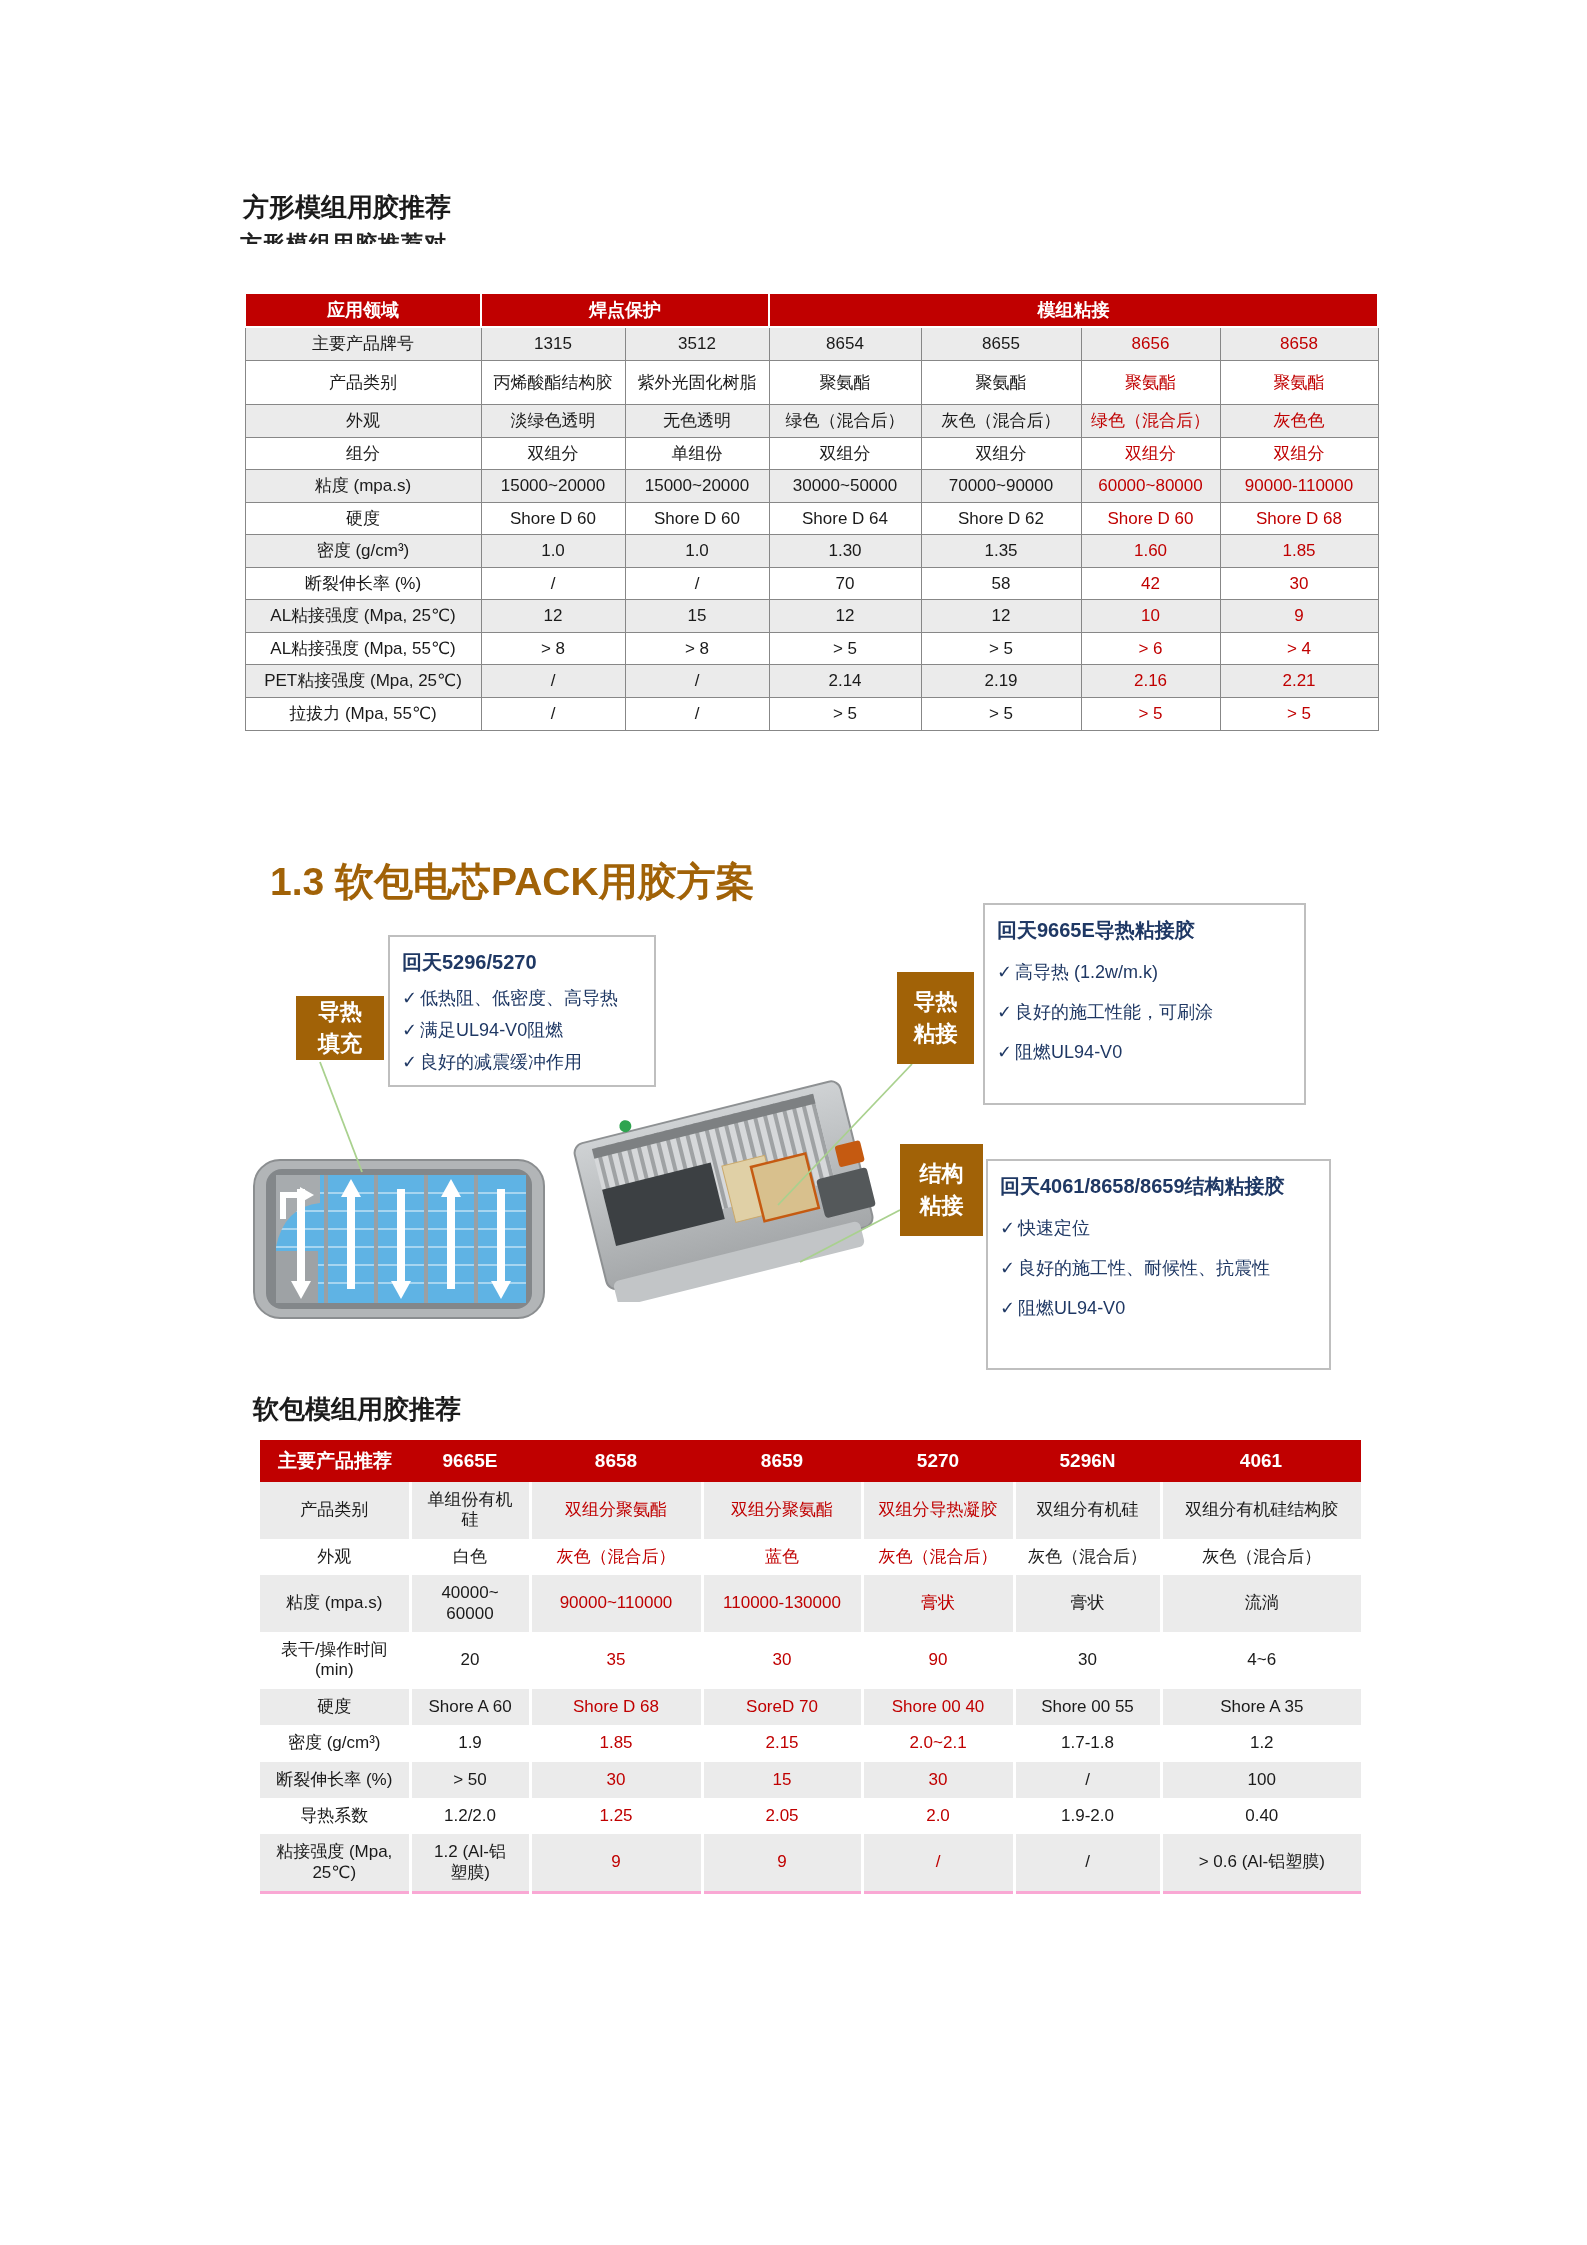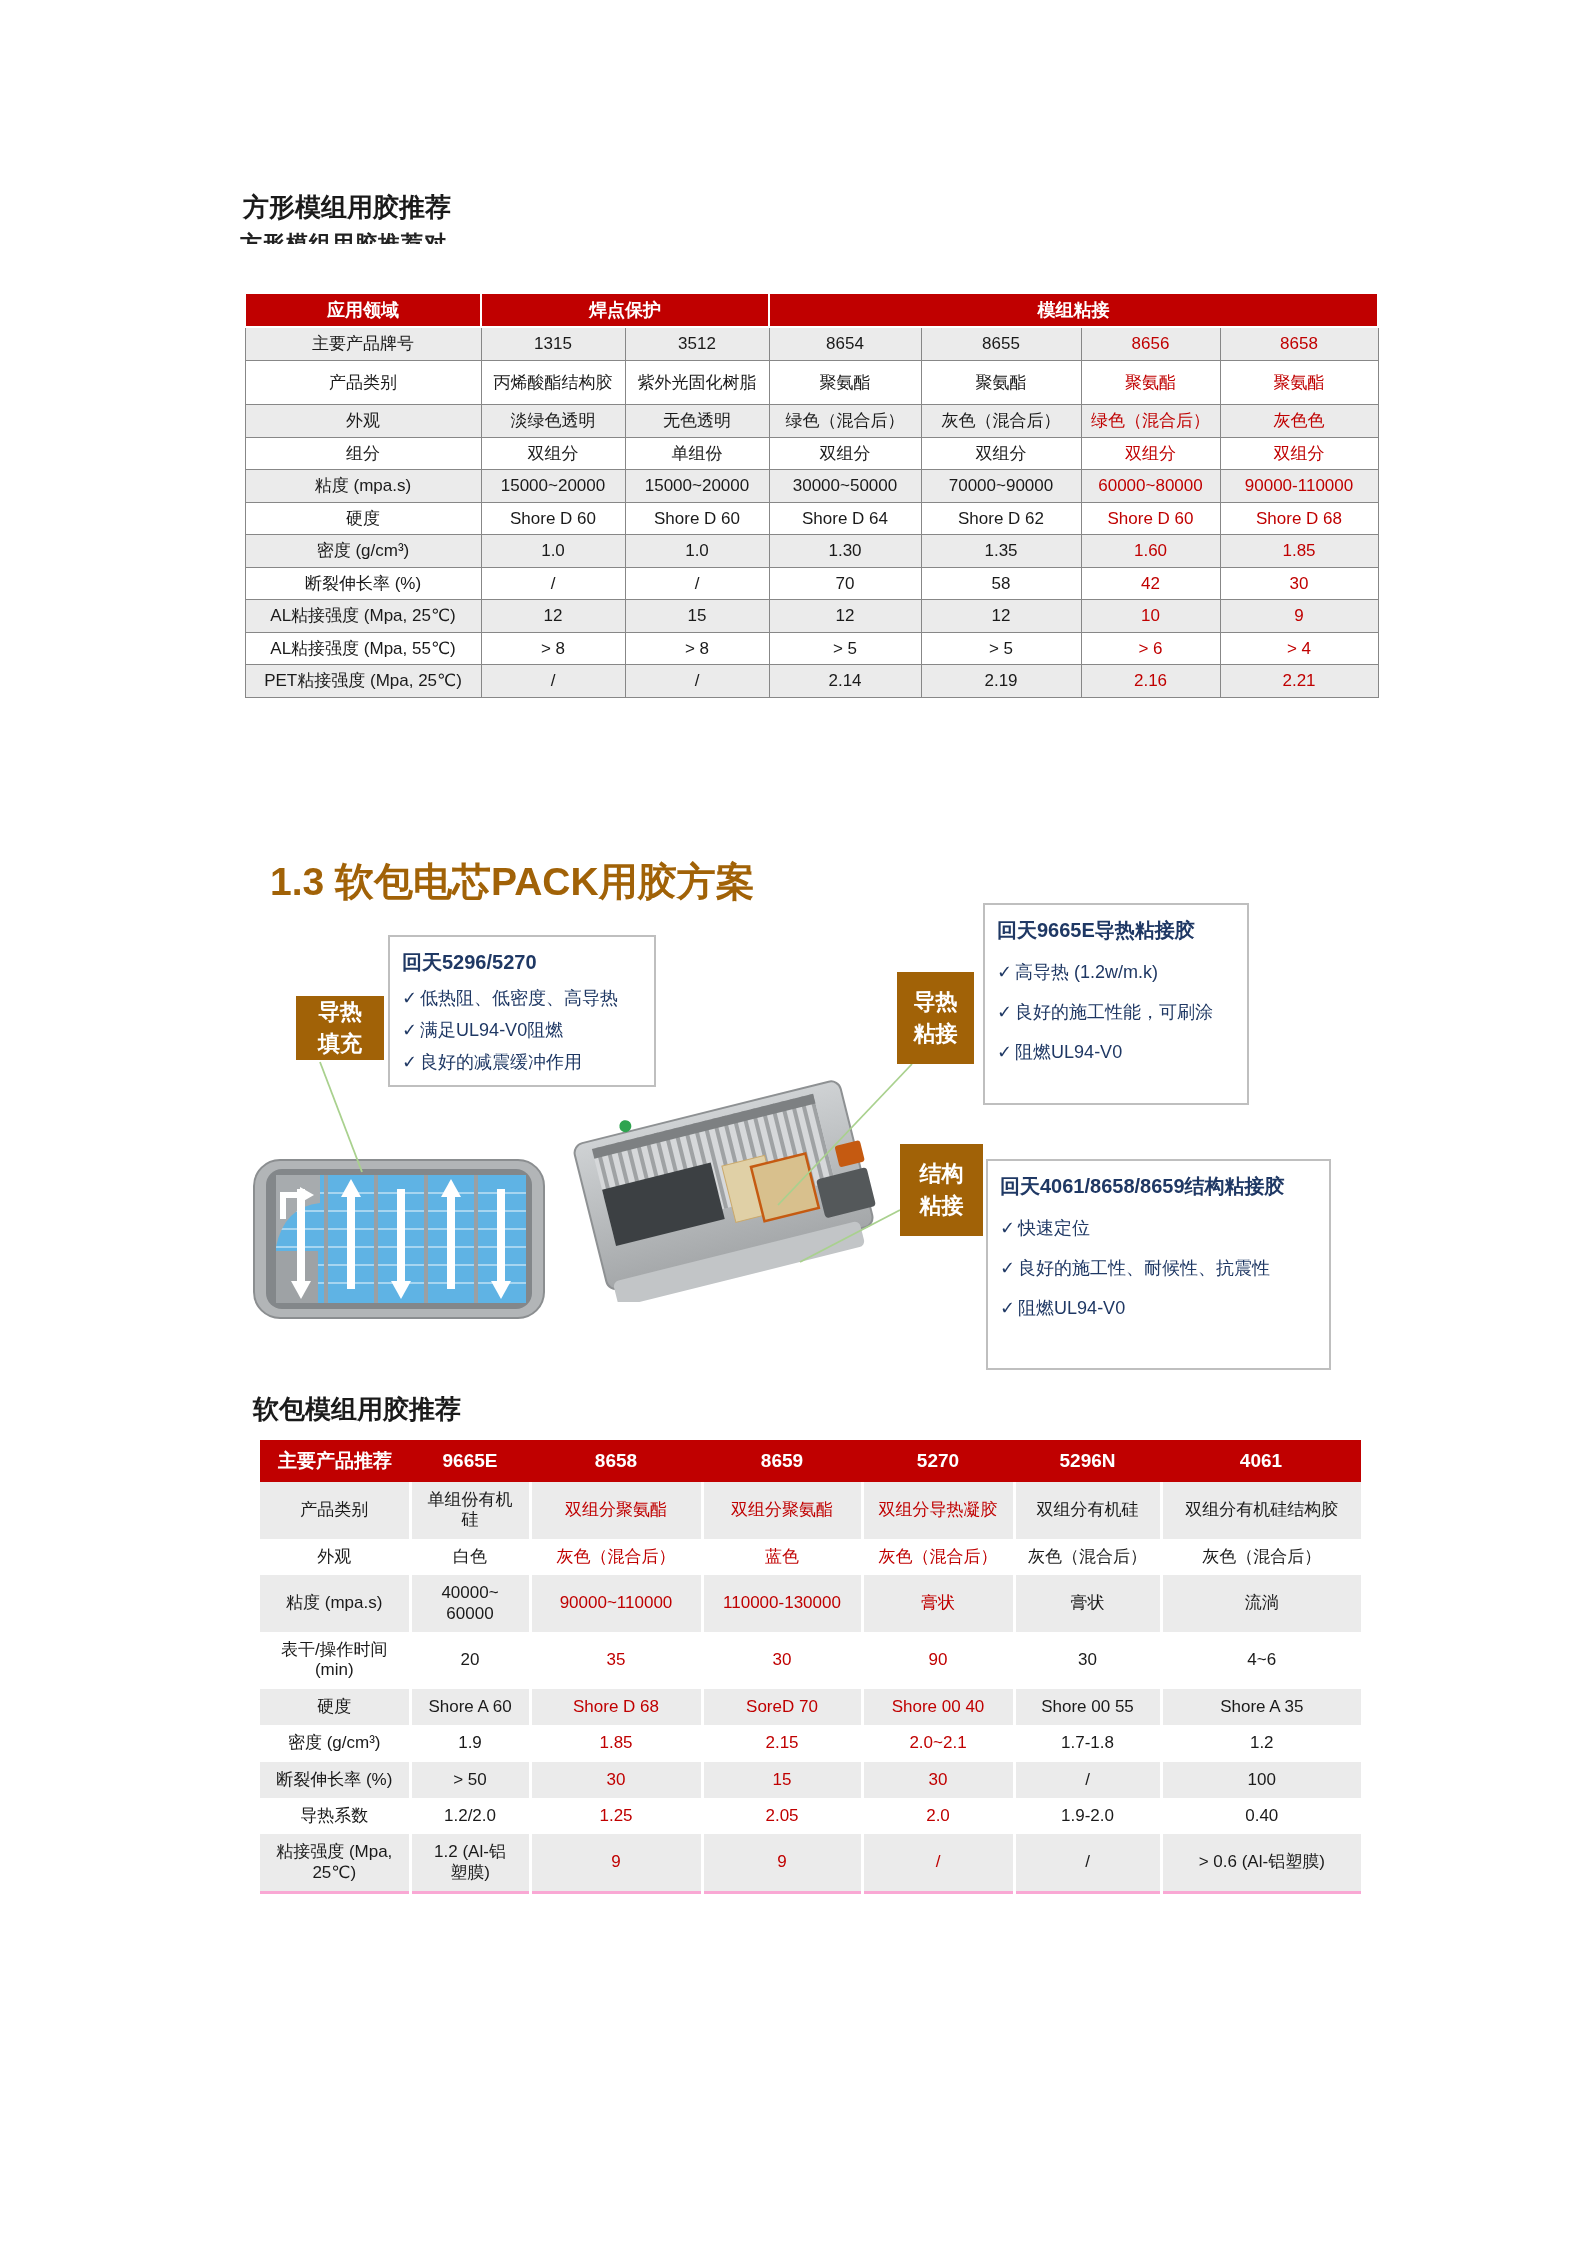--- a/index.html
+++ b/index.html
@@ -181,20 +181,29 @@
         <td class="red">&gt; 4</td>
       </tr>
       <tr>
         <td>PET粘接强度 (Mpa, 25℃)</td>
         <td>/</td>
         <td>/</td>
         <td>2.14</td>
         <td>2.19</td>
         <td class="red">2.16</td>
         <td class="red">2.21</td>
+      </tr>
+      <tr>
+        <td>拉拔力 (Mpa, 55℃)</td>
+        <td>/</td>
+        <td>/</td>
+        <td>&gt; 5</td>
+        <td>&gt; 5</td>
+        <td class="red">&gt; 5</td>
+        <td class="red">&gt; 5</td>
       </tr>
     </tbody>
 </table>
 
 <div class="abs section-heading" style="left:270px;top:855px;">1.3 软包电芯PACK用胶方案</div>
 
 <svg class="abs" style="left:250px;top:1155px;" width="298" height="168" viewBox="0 0 298 168">
   <rect x="4" y="5" width="290" height="158" rx="26" fill="#b2b5b7" stroke="#8b8e90" stroke-width="2"></rect>
   <rect x="255" y="18" width="10" height="14" fill="#9a9da0"></rect>
   <rect x="255" y="132" width="10" height="14" fill="#9a9da0"></rect>
@@ -275,21 +284,21 @@
 <div class="abs redlabel" style="left:900px;top:1144px;width:83px;height:92px;">结构
 粘接</div>
 
 <div class="abs callout" style="left:388px;top:935px;width:268px;height:152px;">
   <div class="ct">回天5296/5270</div>
   <div class="ci"><span class="ck">✓</span><span>低热阻、低密度、高导热</span></div>
   <div class="ci"><span class="ck">✓</span><span>满足UL94-V0阻燃</span></div>
   <div class="ci"><span class="ck">✓</span><span>良好的减震缓冲作用</span></div>
 </div>
 
-<div class="abs callout lg" style="left:983px;top:903px;width:266px;height:202px;">
+<div class="abs callout lg" style="left:983px;top:903px;width:323px;height:202px;">
   <div class="ct">回天9665E导热粘接胶</div>
   <div class="ci"><span class="ck">✓</span><span>高导热 (1.2w/m.k)</span></div>
   <div class="ci"><span class="ck">✓</span><span>良好的施工性能，可刷涂</span></div>
   <div class="ci"><span class="ck">✓</span><span>阻燃UL94-V0</span></div>
 </div>
 
 <div class="abs callout lg" style="left:986px;top:1159px;width:345px;height:211px;">
   <div class="ct">回天4061/8658/8659结构粘接胶</div>
   <div class="ci"><span class="ck">✓</span><span>快速定位</span></div>
   <div class="ci"><span class="ck">✓</span><span>良好的施工性、耐候性、抗震性</span></div>

